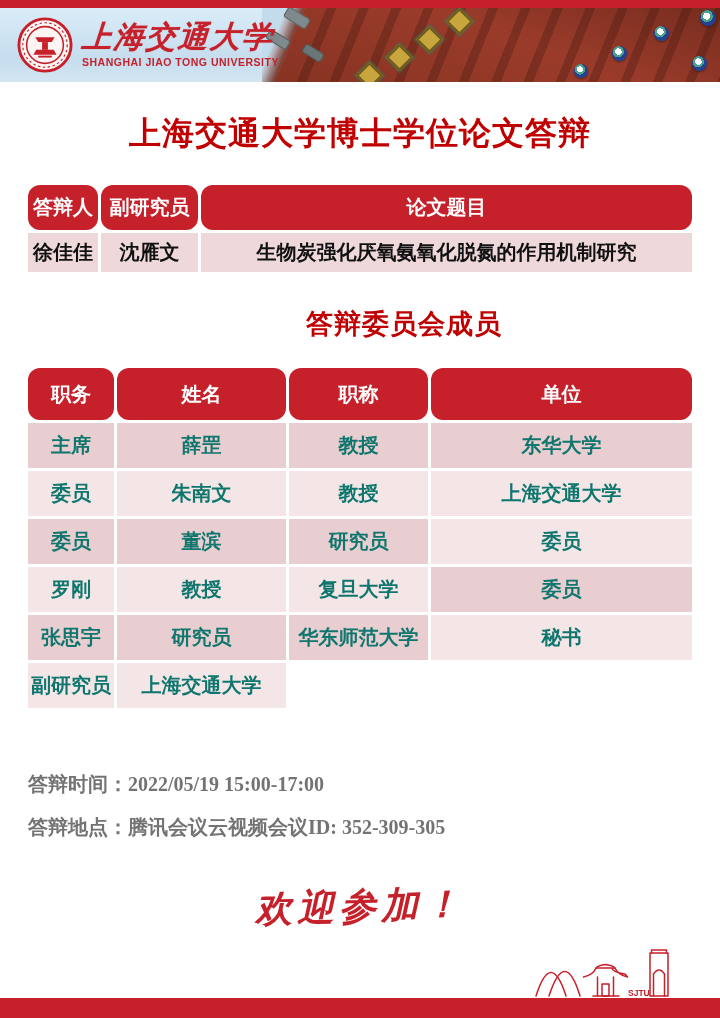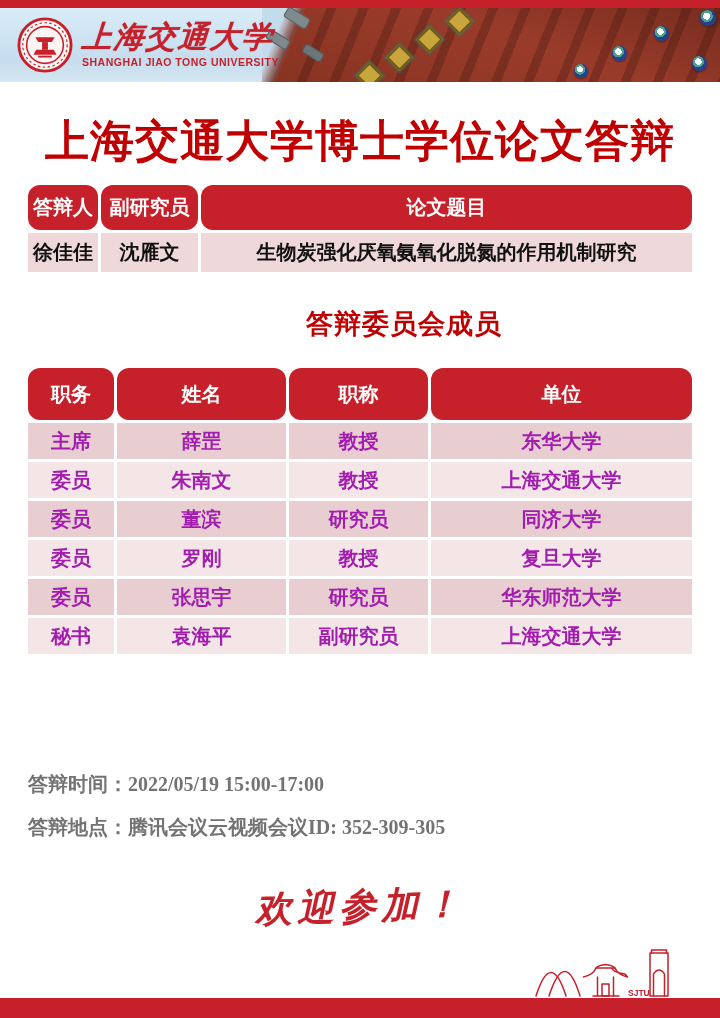--- a/index.html
+++ b/index.html
@@ -29,35 +29,35 @@
   .tilecap{position:absolute;background:#7f8a8c;border-radius:3px;transform:rotate(32deg);
     box-shadow:0 0 0 1px rgba(40,50,55,.5) inset;}
   .gold{position:absolute;width:15px;height:15px;background:#c9a53e;border:2px solid #6f5a18;
     transform:rotate(45deg);box-shadow:0 0 0 2px rgba(64,110,80,.55);}
   .tile-eye{position:absolute;border-radius:50%;
     background:radial-gradient(circle at 42% 38%, #ffffff 0 26%, #4aa08e 26% 44%, #23418f 44% 100%);
     box-shadow:0 1px 2px rgba(0,0,0,.4);}
 
   
   .title{position:absolute;top:112px;left:0;width:720px;margin:0;text-align:center;
-    font-size:44px;font-weight:bold;color:var(--title-red,#c00000);letter-spacing:1px;}
+    font-size:32px;font-weight:bold;color:var(--title-red,#c00000);letter-spacing:1px;}
   .section{position:absolute;top:306px;left:0;width:720px;margin:0;text-align:center;
     font-size:27px;font-weight:bold;color:var(--title-red,#c00000);letter-spacing:1px;padding-left:44px;}
 
   
   .grid{position:absolute;left:28px;width:664px;display:grid;gap:3px;background:#fff;}
   .t1{top:185px;grid-template-columns:70px 97px 1fr;}
   .t2{top:368px;grid-template-columns:86px 169px 139px 1fr;}
   .cell{display:flex;align-items:center;justify-content:center;text-align:center;
     font-weight:bold;font-size:20px;}
   .th{background:var(--accent,#c6212b);color:#ffffff;border-radius:12px;}
   .t1 .th{height:45px;}
   .t1 .td{height:39px;background:var(--pink-mid,#eed8da);color:#111;}
   .t2 .th{height:52px;}
-  .t2 .td{height:36px;color:#a21caf;}
+  .t2 .td{height:45px;color:#0f766e;}
   .t2 .row-dark{background:var(--pink-dark,#e8ced1);}
   .t2 .row-light{background:var(--pink-light,#f4e6e7);}
 
   
   .info{position:absolute;top:763px;left:28px;width:664px;}
   .info p{margin:0;height:43px;line-height:43px;font-size:20px;color:#737373;font-weight:bold;white-space:nowrap;}
   .info .lbl{font-weight:bold;}
   .info .val{font-family:"Liberation Serif","DejaVu Serif",serif;font-weight:bold;}
 
   
@@ -135,34 +135,32 @@
     <div class="cell td row-dark">东华大学</div>
 
     <div class="cell td row-light">委员</div>
     <div class="cell td row-light">朱南文</div>
     <div class="cell td row-light">教授</div>
     <div class="cell td row-light">上海交通大学</div>
 
     <div class="cell td row-dark">委员</div>
     <div class="cell td row-dark">董滨</div>
     <div class="cell td row-dark">研究员</div>
-    <div class="cell td row-dark">同济大学</div>
 
     <div class="cell td row-light">委员</div>
     <div class="cell td row-light">罗刚</div>
     <div class="cell td row-light">教授</div>
     <div class="cell td row-light">复旦大学</div>
 
     <div class="cell td row-dark">委员</div>
     <div class="cell td row-dark">张思宇</div>
     <div class="cell td row-dark">研究员</div>
     <div class="cell td row-dark">华东师范大学</div>
 
     <div class="cell td row-light">秘书</div>
-    <div class="cell td row-light">袁海平</div>
     <div class="cell td row-light">副研究员</div>
     <div class="cell td row-light">上海交通大学</div>
   </div>
 
   <div class="info">
     <p><span class="lbl">答辩时间：</span><span class="val">2022/05/19 15:00-17:00</span></p>
     <p><span class="lbl">答辩地点：</span><span class="val">腾讯会议云视频会议ID: 352-309-305</span></p>
   </div>
 
   <div class="welcome">欢迎参加！</div>

